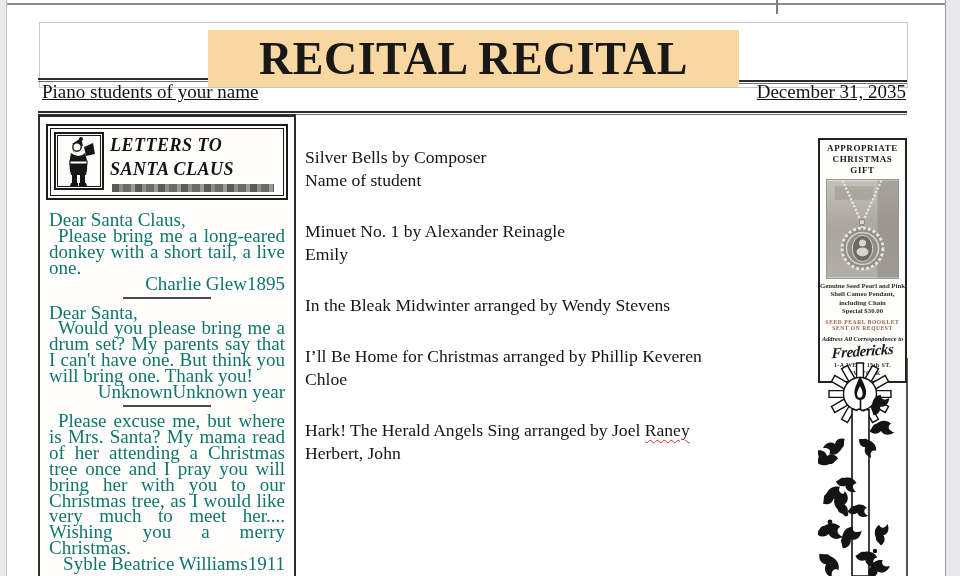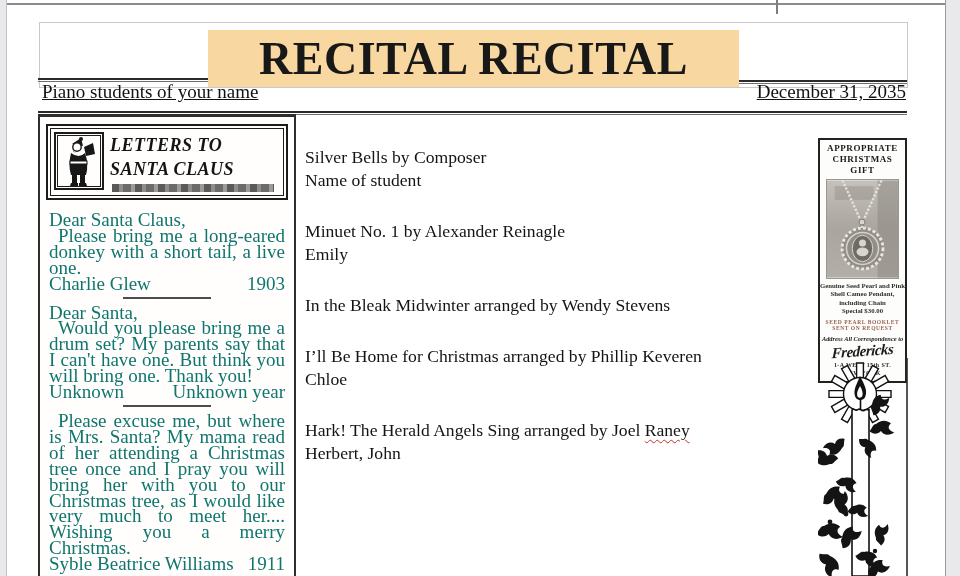--- a/index.html
+++ b/index.html
@@ -34,21 +34,21 @@
   .mast-inner{border:1px solid #1b1b1b;height:100%;display:flex;padding:3px;}
   .santa-box{width:50px;height:58px;border:2px solid #1b1b1b;padding:1px;flex:none;}
   .santa-box .in{border:1px solid #1b1b1b;height:100%;display:flex;align-items:center;justify-content:center;}
   .mast-right{flex:1;padding-left:6px;padding-top:1px;}
   .mast-right .mline{font-style:italic;font-weight:bold;font-size:18px;line-height:24px;letter-spacing:.5px;color:#141414;white-space:nowrap;}
   .grunge{margin-top:3px;margin-left:2px;width:162px;height:8px;
     background:repeating-linear-gradient(90deg,#5a5a5a 0 7px,#8d8d8d 7px 11px,#6b6b6b 11px 19px,#9b9b9b 19px 23px);}
   .letters-col{padding:12px 9px 0 9px;font-size:19px;line-height:15.9px;color:#0f766e;}
   .letter .salutation{white-space:nowrap;}
   .letter .lbody{text-align:justify;text-indent:9px;}
-  .letter .sig{display:flex;justify-content:space-between;}
+  .letter .sig{display:flex;justify-content:flex-end;}
   .ldiv{width:88px;margin:5px auto 6px auto;border-top:2px solid #4c4c4c;}
 
   
   .program{position:absolute;left:305px;top:118px;width:490px;font-size:17.6px;line-height:23px;color:#141414;}
   .entry{margin-bottom:23px;margin-top:28px;}
   .mis{text-decoration-line:underline;text-decoration-style:wavy;text-decoration-color:var(--squiggle);
     text-decoration-thickness:1px;text-underline-offset:3px;}
 
   
   .ad{position:absolute;left:818px;top:112px;width:89px;height:245px;border:2px solid #222;
@@ -114,21 +114,21 @@
       </div>
     </div>
   </div>
 
   <div class="letters-col">
     <div class="letter">
       <div class="salutation">Dear Santa Claus,</div>
       <div class="lbody">Please bring me a long-eared donkey with a short tail, a live one.</div>
       <div class="sig">
         <span>Charlie Glew</span>
-        <span>1903</span>
+        <span>1895</span>
       </div>
     </div>
     <div class="ldiv"></div>
 
     <div class="letter">
       <div class="salutation">Dear Santa,</div>
       <div class="lbody">Would you please bring me a drum set? My parents say that I can't have one. But think you will bring one. Thank you!</div>
       <div class="sig">
         <span>Unknown</span>
         <span>Unknown year</span>

